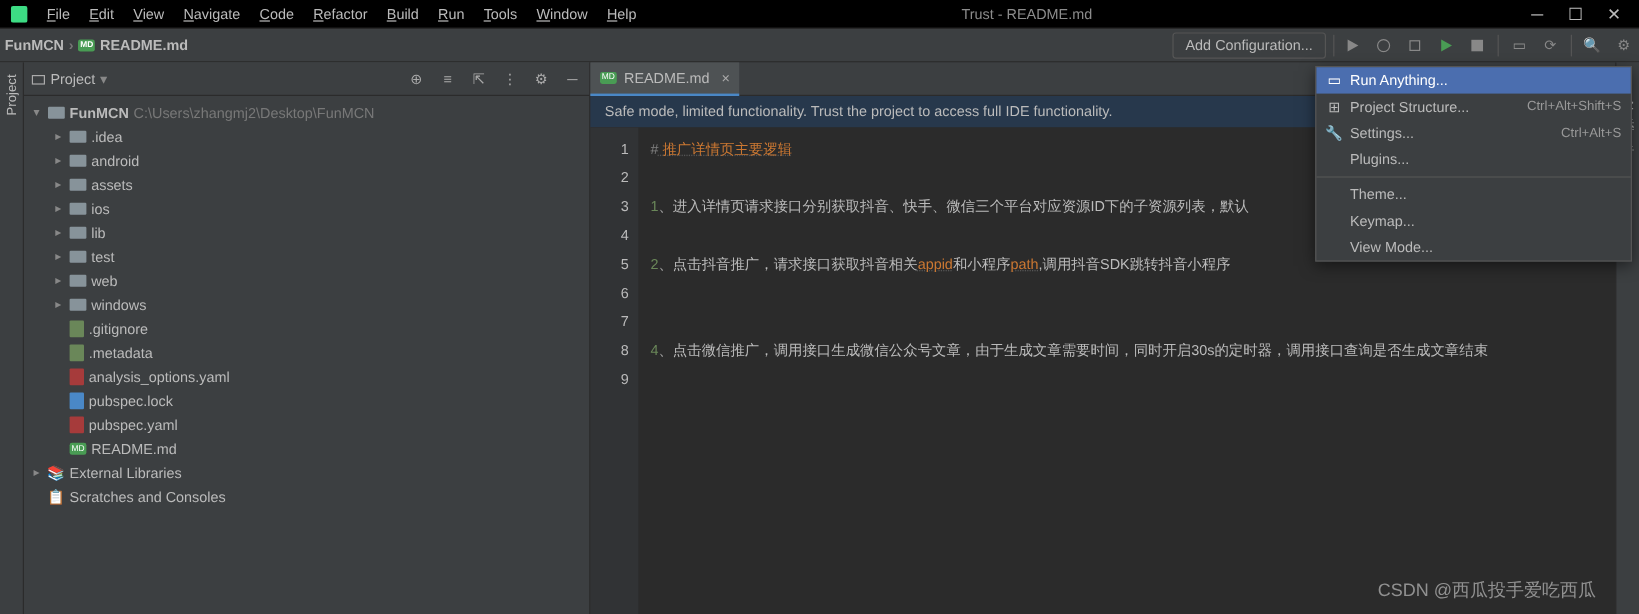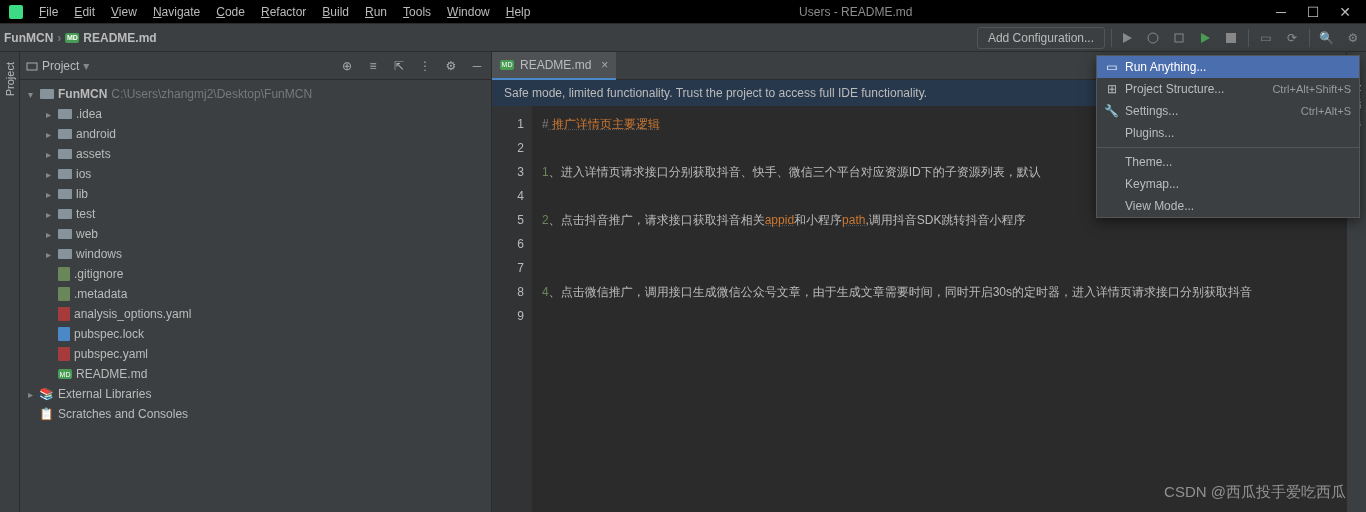--- a/index.html
+++ b/index.html
@@ -54,21 +54,21 @@
 .kw { color: #cc7832; text-decoration: underline dotted #555; }
 .rightgutter { width: 20px; background: #3c3f41; border-left: 1px solid #2b2b2b; display: flex; flex-direction: column; align-items: center; padding-top: 28px; }
 .popup { position: absolute; top: 55px; right: 6px; width: 264px; background: #3c3f41; border: 1px solid #555; box-shadow: 0 4px 12px rgba(0,0,0,0.5); z-index: 100; }
 .popup-row { height: 22px; display: flex; align-items: center; padding: 0 8px; cursor: pointer; }
 .popup-row.highlight { background: #4b6eaf; color: #fff; }
 .popup-row.highlight * { color: #fff; }
 .popup-icon { width: 14px; margin-right: 6px; display: flex; align-items: center; justify-content: center; }
 .popup-label { flex: 1; }
 .popup-shortcut { color: #999; font-size: 11px; }
 .popup-sep { height: 1px; background: #555; margin: 3px 0; }
-.watermark { position: absolute; bottom: 10px; right: 20px; color: #aaa; font-size: 15px; opacity: 0.8; pointer-events: none; }
+.watermark { position: absolute; bottom: 10px; right: 36px; color: #aaa; font-size: 15px; opacity: 0.8; pointer-events: none; }
 svg { display: block; }
 </style>
 </head>
 <body>
 
 <div class="titlebar">
   <div class="logo">
     <svg width="14" height="14">
         <rect width="14" height="14" fill="#3ddc84" rx="2"></rect>
       </svg>
@@ -79,21 +79,21 @@
       <div class="menu-item"><span class="mnemonic">V</span>iew</div>
       <div class="menu-item"><span class="mnemonic">N</span>avigate</div>
       <div class="menu-item"><span class="mnemonic">C</span>ode</div>
       <div class="menu-item"><span class="mnemonic">R</span>efactor</div>
       <div class="menu-item"><span class="mnemonic">B</span>uild</div>
       <div class="menu-item"><span class="mnemonic">R</span>un</div>
       <div class="menu-item"><span class="mnemonic">T</span>ools</div>
       <div class="menu-item"><span class="mnemonic">W</span>indow</div>
       <div class="menu-item"><span class="mnemonic">H</span>elp</div>
     </div>
-  <div class="title-center">Users - README.md</div>
+  <div class="title-center">Trust - README.md</div>
   <div class="winbtns">
     <div class="winbtn">─</div>
     <div class="winbtn">☐</div>
     <div class="winbtn">✕</div>
   </div>
 </div>
 
 <div class="navbar">
   <div class="breadcrumb">
     <span class="crumb">FunMCN</span>
@@ -276,21 +276,21 @@
           <div>9</div>
         </div>
       <div class="code">
         <div class="code-line"><span class="hash">#</span><span class="kw"> 推广详情页主要逻辑</span></div>
         <div class="code-line">&nbsp;</div>
         <div class="code-line"><span class="bullet">1</span><span>、进入详情页请求接口分别获取抖音、快手、微信三个平台对应资源ID下的子资源列表，默认</span></div>
         <div class="code-line">&nbsp;</div>
         <div class="code-line"><span class="bullet">2</span><span>、点击抖音推广，请求接口获取抖音相关</span><span class="kw">appid</span><span>和小程序</span><span class="kw">path</span><span>,调用抖音SDK跳转抖音小程序</span></div>
         <div class="code-line">&nbsp;</div>
         <div class="code-line">&nbsp;</div>
-        <div class="code-line"><span class="bullet">4</span><span>、点击微信推广，调用接口生成微信公众号文章，由于生成文章需要时间，同时开启30s的定时器，进入详情页请求接口分别获取抖音</span></div>
+        <div class="code-line"><span class="bullet">4</span><span>、点击微信推广，调用接口生成微信公众号文章，由于生成文章需要时间，同时开启30s的定时器，调用接口查询是否生成文章结束</span></div>
       </div>
     </div>
   </div>
 
   <div class="rightgutter">
     <div class="gutter-tab" style="transform:none">Notifications</div>
   </div>
 </div>
 
 <div class="popup" id="popup">

